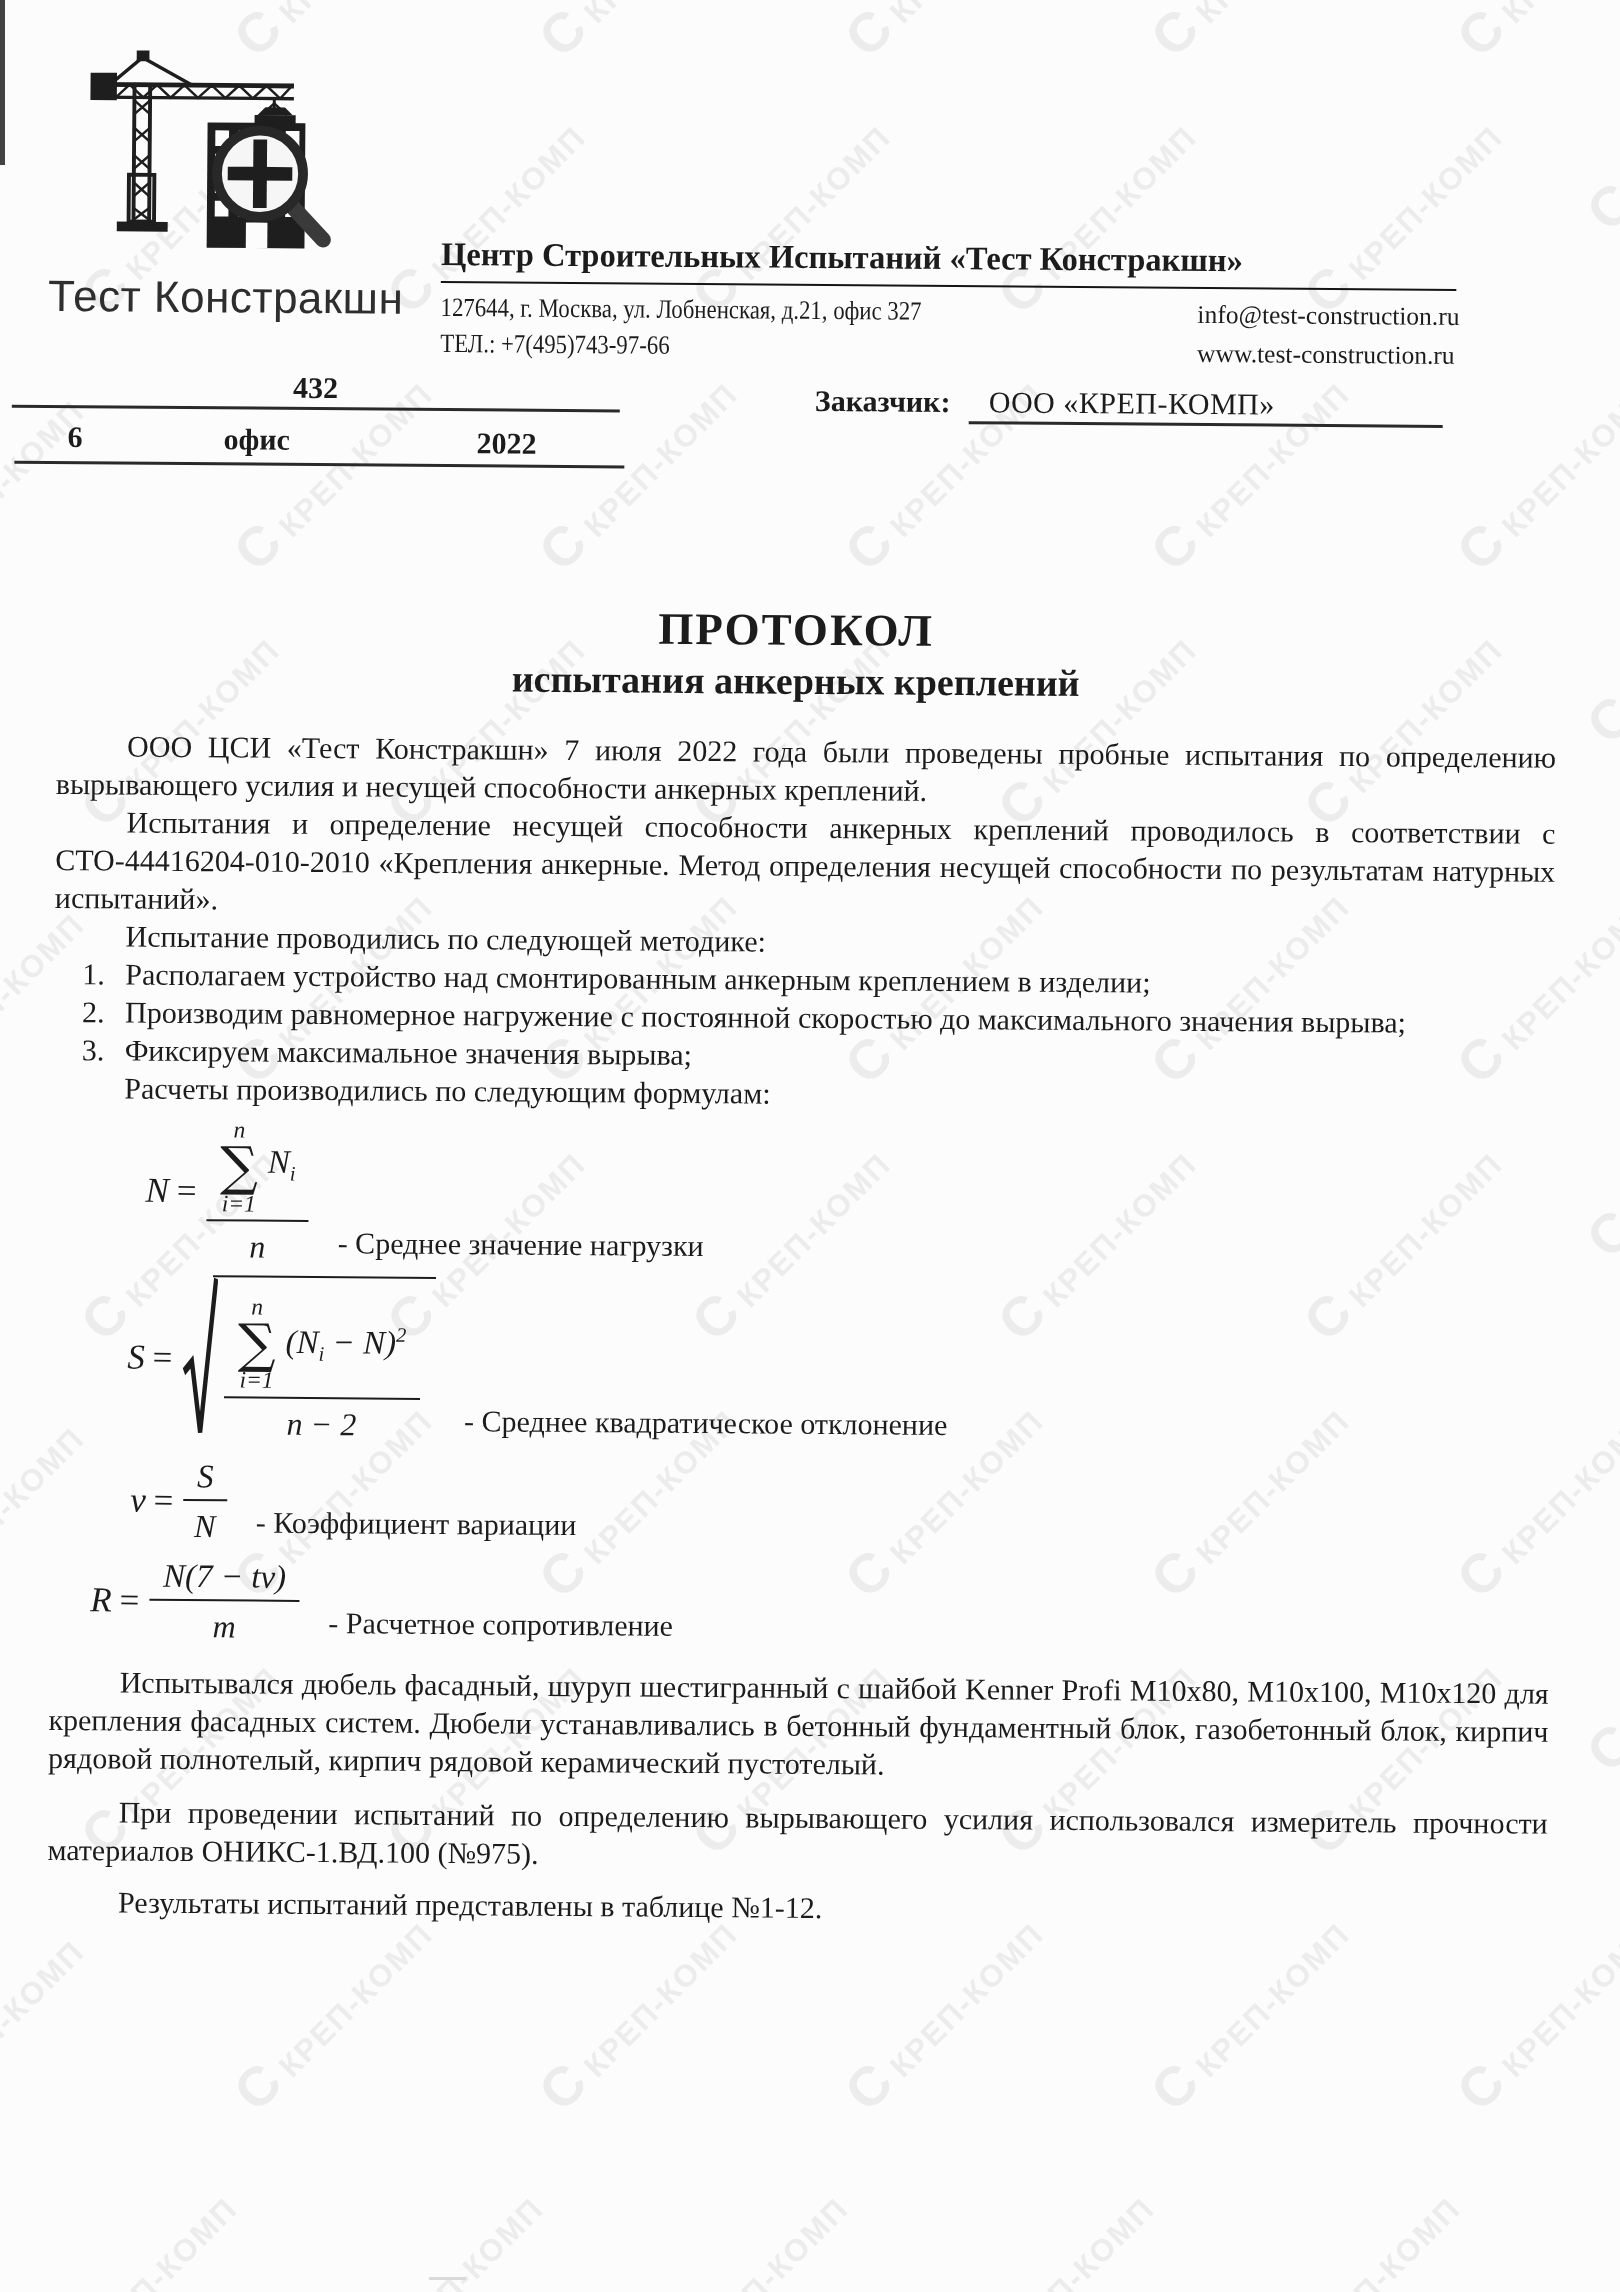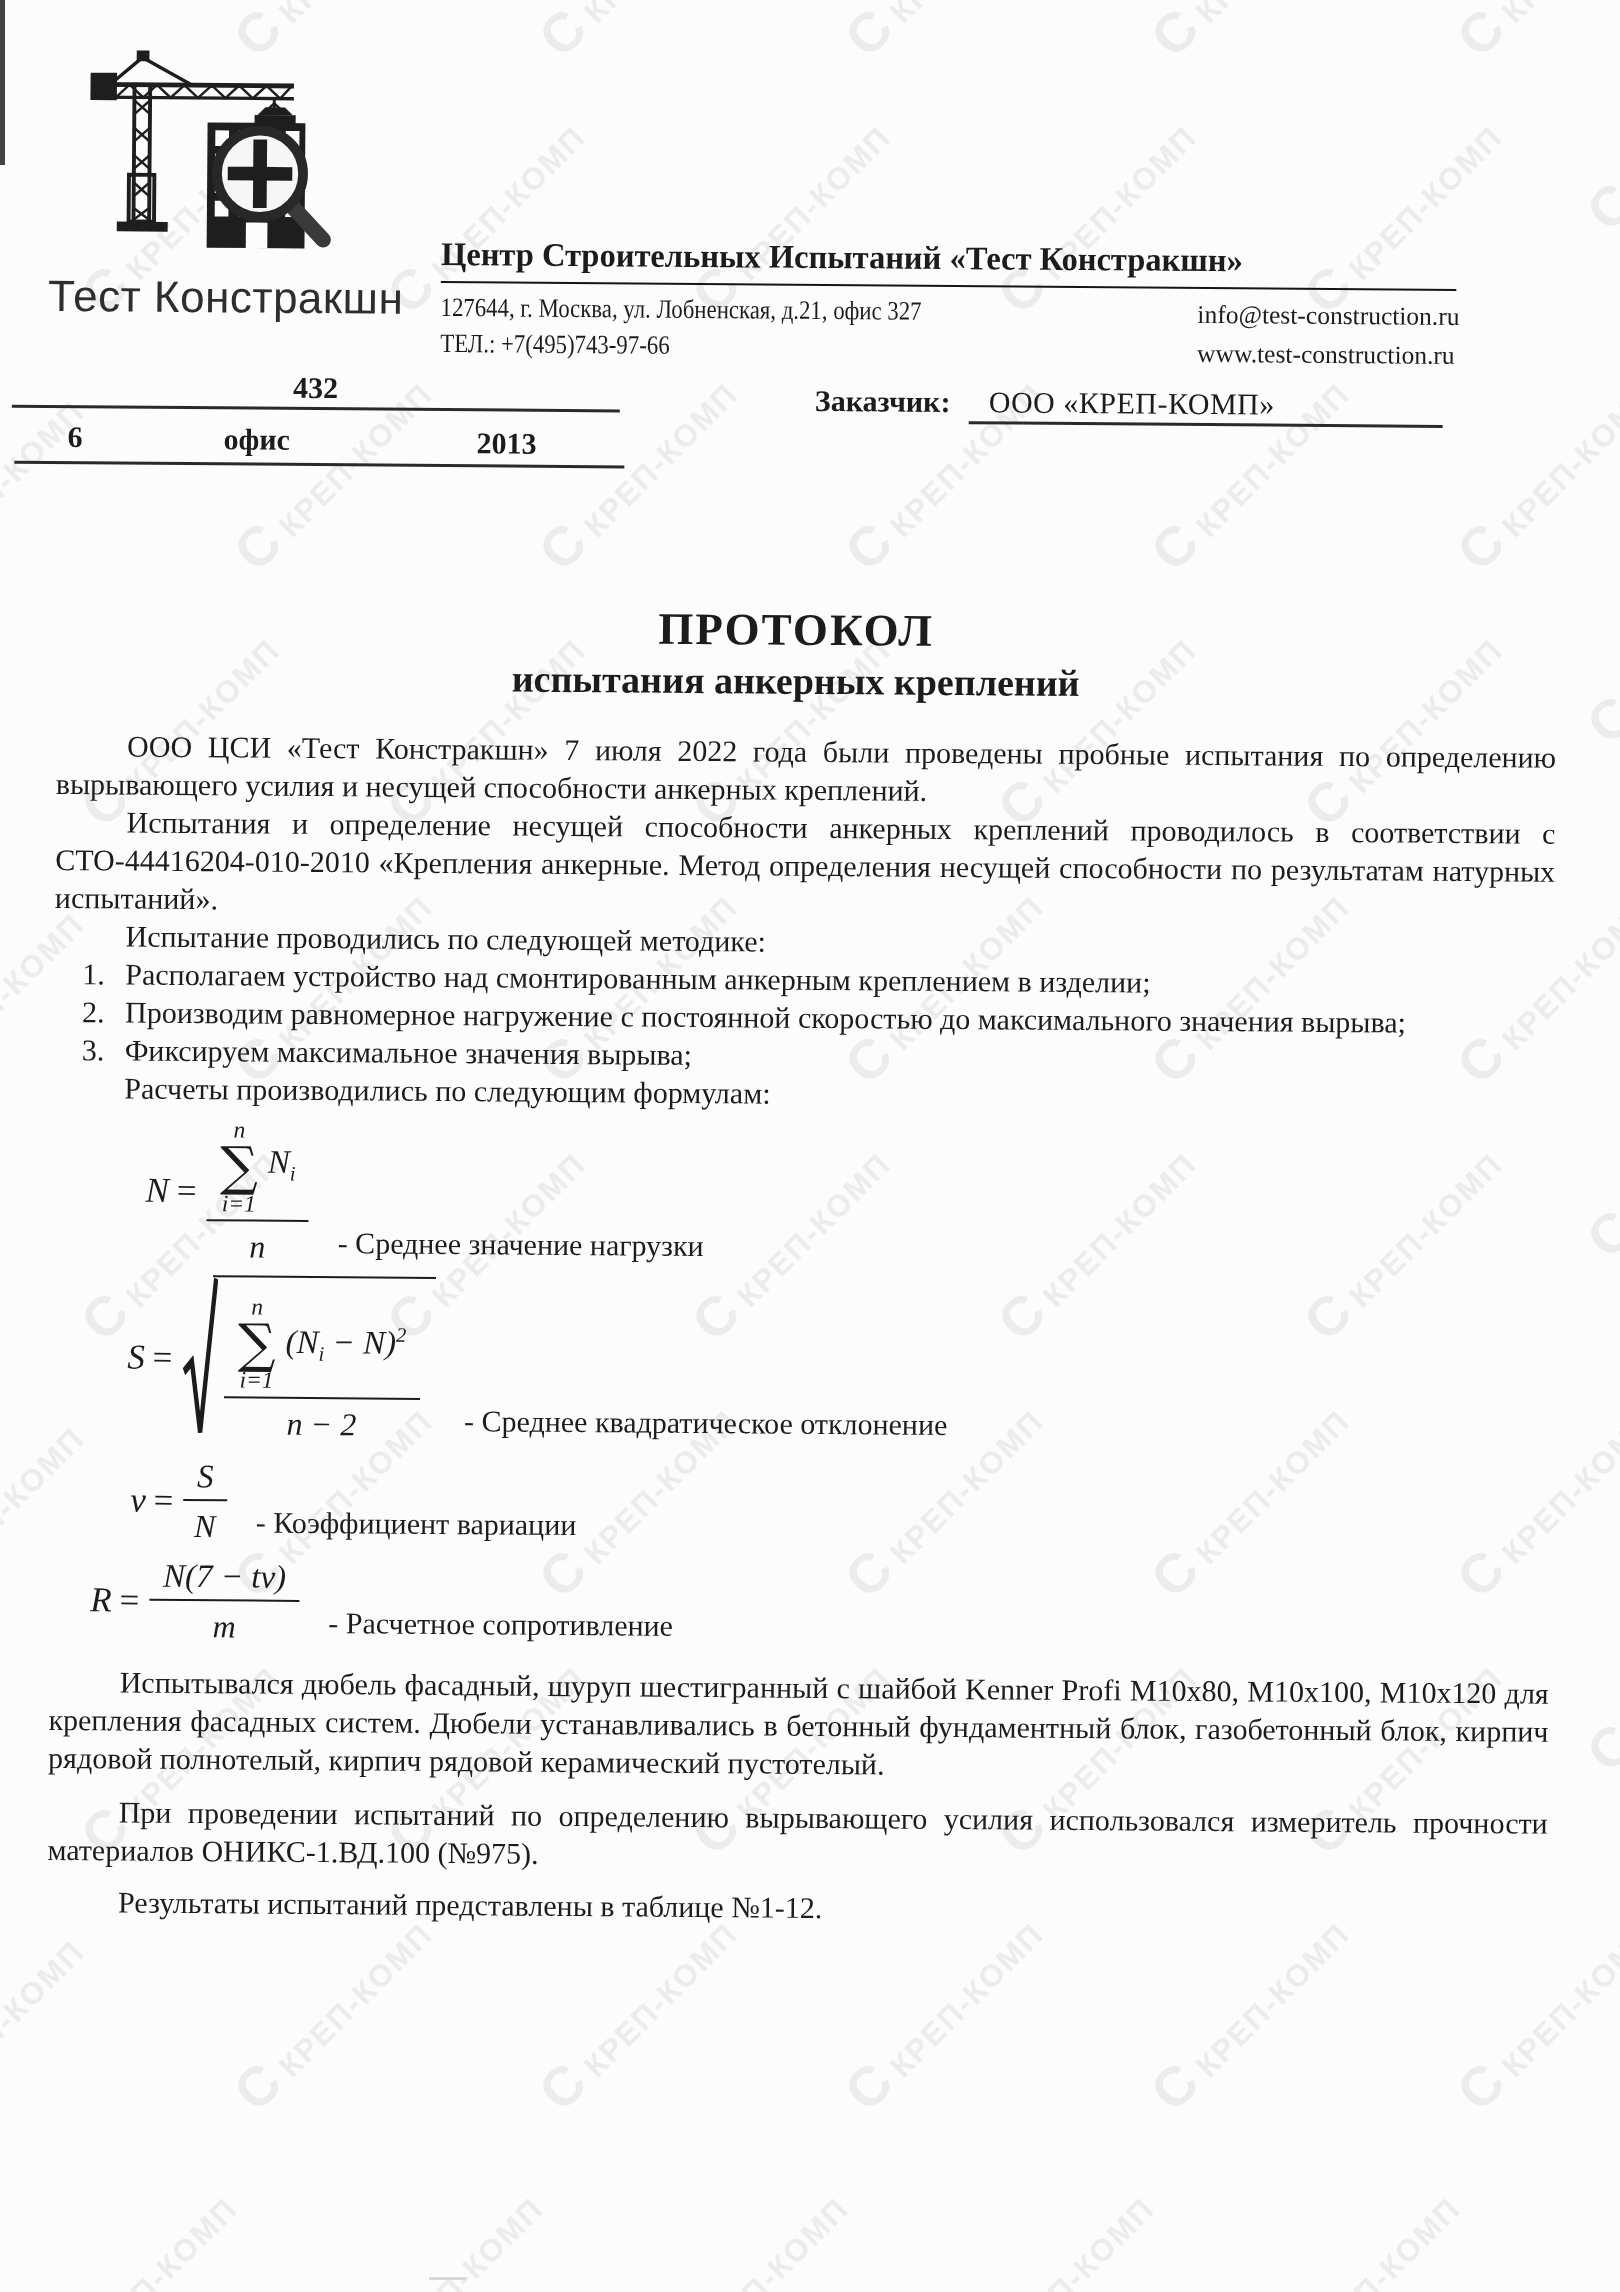--- a/index.html
+++ b/index.html
@@ -393,21 +393,21 @@
       <div class="c-right">
         <div>info@test-construction.ru</div>
         <div>www.test-construction.ru</div>
       </div>
     </div>
 
     <div class="doc-number">432</div>
     <div class="num-line"></div>
     <span class="date-day">6</span>
     <span class="date-month">офис</span>
-    <span class="date-year">2013</span>
+    <span class="date-year">2022</span>
     <div class="date-line"></div>
     <span class="client-label">Заказчик:</span>
     <span class="client-value">ООО «КРЕП-КОМП»</span>
     <div class="client-line"></div>
 
     <div class="doc-title">ПРОТОКОЛ</div>
     <div class="doc-subtitle">испытания анкерных креплений</div>
 
     <div class="body-col">
       <p>ООО ЦСИ «Тест Констракшн» 7 июля 2022 года были проведены пробные испытания по определению вырывающего усилия и несущей способности анкерных креплений.</p>

